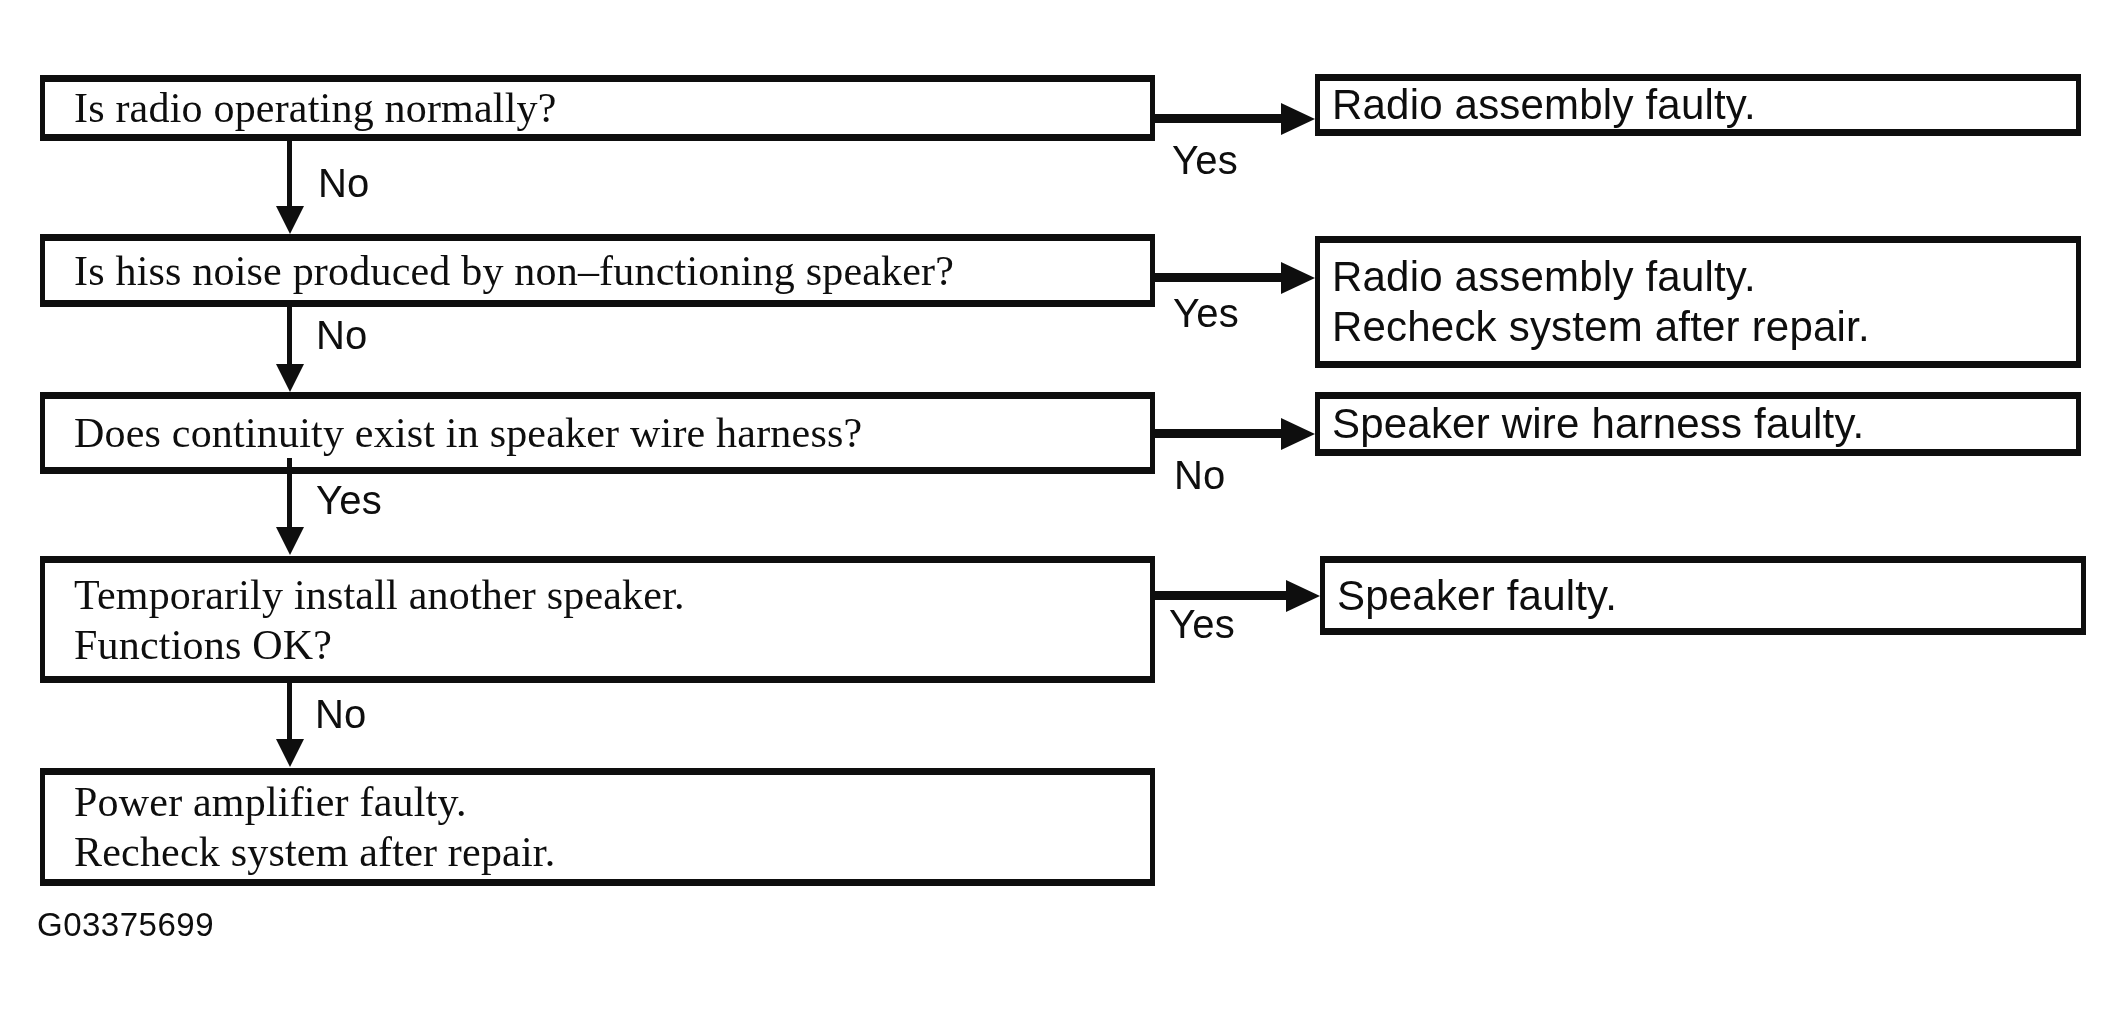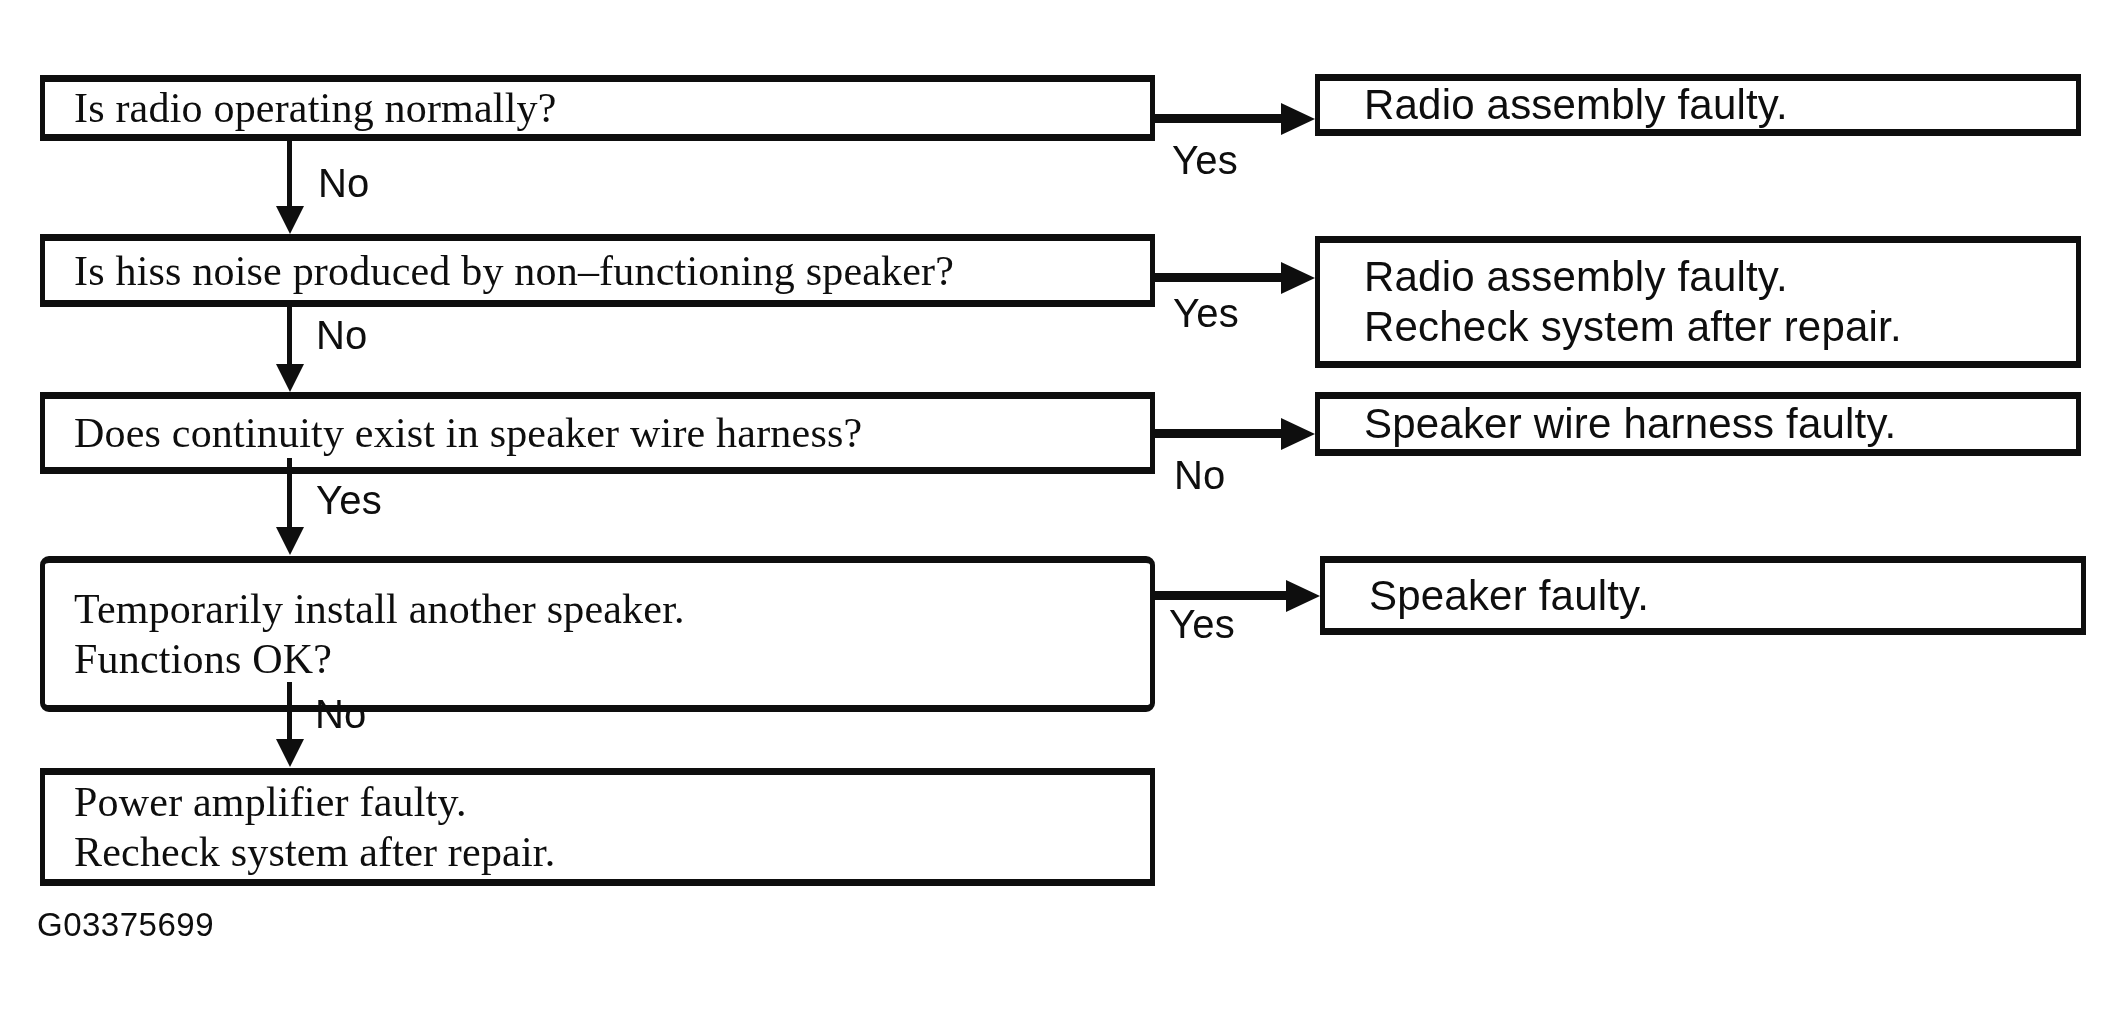--- a/index.html
+++ b/index.html
@@ -22,21 +22,21 @@
     background: #ffffff;
     display: flex;
     flex-direction: column;
     justify-content: center;
     font-size: 42px;
     line-height: 50px;
     letter-spacing: 0.2px;
     white-space: nowrap;
   }
   .qbox { left: 40px; width: 1115px; padding-left: 29px; font-family: Liberation Serif, serif; }
-  .rbox { left: 1315px; width: 766px; padding-left: 44px; }
+  .rbox { left: 1315px; width: 766px; padding-left: 12px; }
   .varrow {
     position: absolute;
     left: 287px;
     width: 5px;
     background: #0e0e0e;
   }
   .varrow::after {
     content: "";
     position: absolute;
     left: 50%;
@@ -89,21 +89,21 @@
   </div>
 
   <div class="box qbox" style="top:234px; height:73px;">
     <div>Is hiss noise produced by non–functioning speaker?</div>
   </div>
 
   <div class="box qbox" style="top:392px; height:82px;">
     <div>Does continuity exist in speaker wire harness?</div>
   </div>
 
-  <div class="box qbox" style="top:556px; height:156px;border-radius:9px;">
+  <div class="box qbox" style="top:556px; height:127px;">
     <div>Temporarily install another speaker.</div>
     <div>Functions OK?</div>
   </div>
 
   <div class="box qbox" style="top:768px; height:118px;">
     <div>Power amplifier faulty.</div>
     <div>Recheck system after repair.</div>
   </div>
 
   <div class="box rbox" style="top:74px;  height:62px;">

